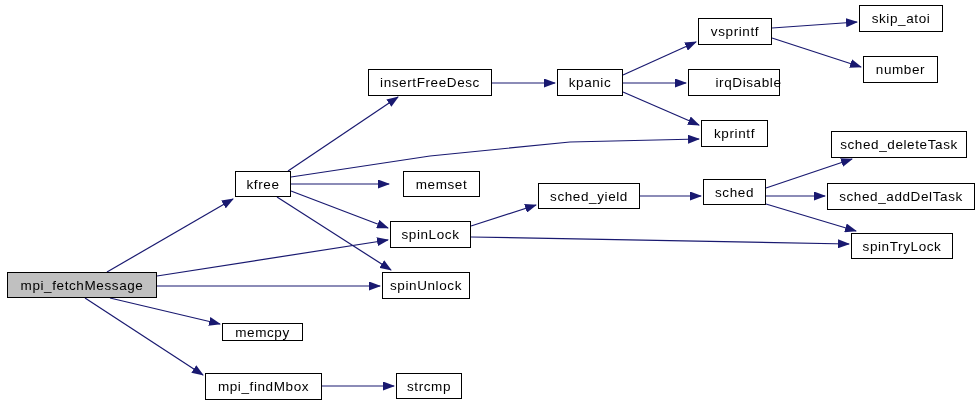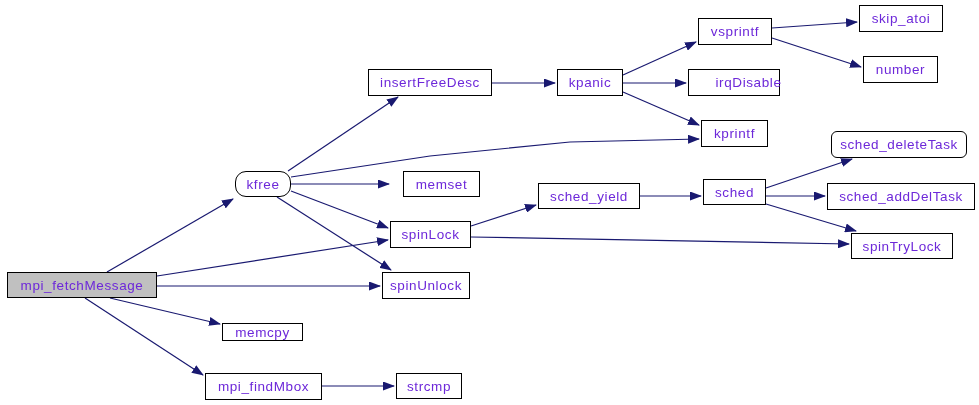--- a/index.html
+++ b/index.html
@@ -21,21 +21,21 @@
     position: absolute;
     box-sizing: border-box;
     border: 1px solid #000000;
     background: #ffffff;
     display: flex;
     align-items: center;
     justify-content: center;
     font-family: "Liberation Sans", sans-serif;
     font-size: 13.5px;
     letter-spacing: 0.6px;
-    color: #6d28d9;
+    color: #000000;
     white-space: nowrap;
     cursor: pointer;
   }
   .node.highlighted {
     background: #c0c0c0;
   }
   .edge {
     fill: none;
     stroke-width: 1.2;
   }
@@ -70,21 +70,21 @@
       <path d="M766,188 L852,159" class="edge" stroke="#191970" marker-end="url(#arrow)"></path>
       <path d="M766,196 L825,196" class="edge" stroke="#191970" marker-end="url(#arrow)"></path>
       <path d="M766,204 L856,231" class="edge" stroke="#191970" marker-end="url(#arrow)"></path>
       <path d="M471,226 L536,205" class="edge" stroke="#191970" marker-end="url(#arrow)"></path>
       <path d="M471,237 L849,244" class="edge" stroke="#191970" marker-end="url(#arrow)"></path>
       <path d="M322,386 L394,386" class="edge" stroke="#191970" marker-end="url(#arrow)"></path>
     </svg>
     <div class="node highlighted" style="left: 7px; top: 272px; width: 150px; height: 26px; border-color: rgb(0, 0, 0); background: rgb(192, 192, 192);">
       <span>mpi_fetchMessage</span>
     </div>
-    <div class="node" style="left: 235px; top: 171px; width: 56px; height: 26px; border-color: rgb(0, 0, 0); background: rgb(255, 255, 255); border-radius: 11px;">
+    <div class="node" style="left: 235px; top: 171px; width: 56px; height: 26px; border-color: rgb(0, 0, 0); background: rgb(255, 255, 255);">
       <span>kfree</span>
     </div>
     <div class="node" style="left: 368px; top: 69px; width: 124px; height: 27px; border-color: rgb(0, 0, 0); background: rgb(255, 255, 255);">
       <span>insertFreeDesc</span>
     </div>
     <div class="node" style="left: 557px; top: 69px; width: 66px; height: 27px; border-color: rgb(0, 0, 0); background: rgb(255, 255, 255);">
       <span>kpanic</span>
     </div>
     <div class="node" style="left: 698px; top: 18px; width: 74px; height: 27px; border-color: rgb(0, 0, 0); background: rgb(255, 255, 255);">
       <span>vsprintf</span>
@@ -103,21 +103,21 @@
     </div>
     <div class="node" style="left: 391px; top: 171px; width: 77px; height: 26px; border-color: rgb(0, 0, 0); background: rgb(255, 255, 255); margin-left: 12px;">
       <span>memset</span>
     </div>
     <div class="node" style="left: 538px; top: 183px; width: 102px; height: 26px; border-color: rgb(0, 0, 0); background: rgb(255, 255, 255);">
       <span>sched_yield</span>
     </div>
     <div class="node" style="left: 703px; top: 179px; width: 63px; height: 26px; border-color: rgb(0, 0, 0); background: rgb(255, 255, 255);">
       <span>sched</span>
     </div>
-    <div class="node" style="left: 831px; top: 131px; width: 136px; height: 27px; border-color: rgb(0, 0, 0); background: rgb(255, 255, 255); border-radius: 6px;">
+    <div class="node" style="left: 831px; top: 131px; width: 136px; height: 27px; border-color: rgb(0, 0, 0); background: rgb(255, 255, 255);">
       <span>sched_deleteTask</span>
     </div>
     <div class="node" style="left: 827px; top: 183px; width: 148px; height: 27px; border-color: rgb(0, 0, 0); background: rgb(255, 255, 255);">
       <span>sched_addDelTask</span>
     </div>
     <div class="node" style="left: 851px; top: 233px; width: 102px; height: 26px; border-color: rgb(0, 0, 0); background: rgb(255, 255, 255);">
       <span>spinTryLock</span>
     </div>
     <div class="node" style="left: 390px; top: 221px; width: 81px; height: 27px; border-color: rgb(0, 0, 0); background: rgb(255, 255, 255);">
       <span>spinLock</span>

